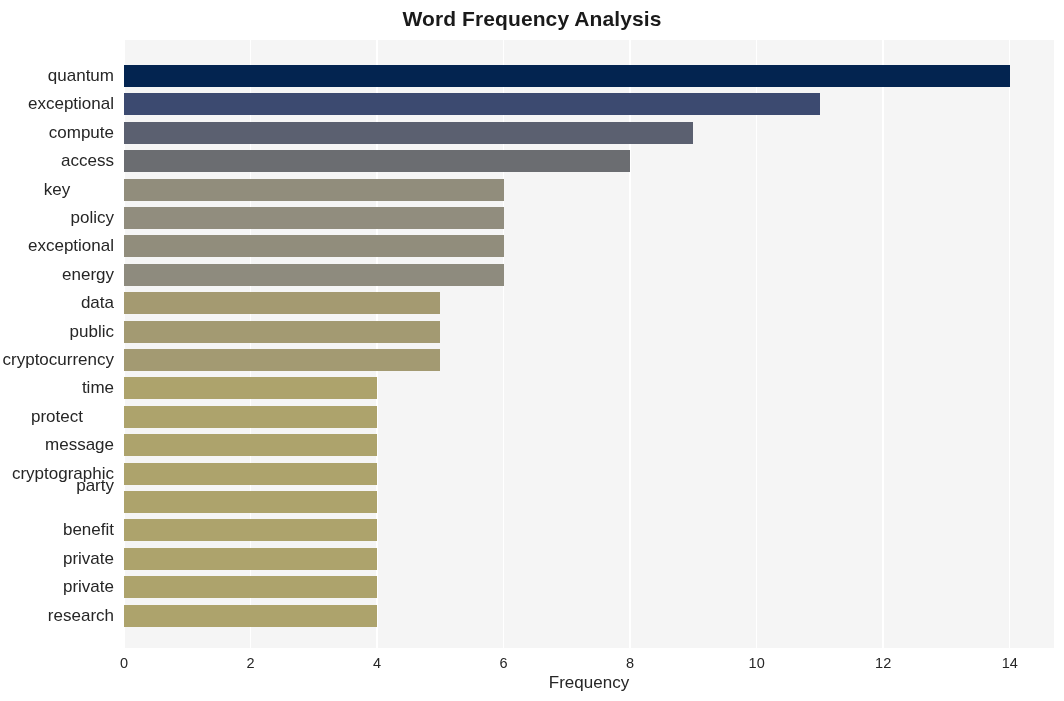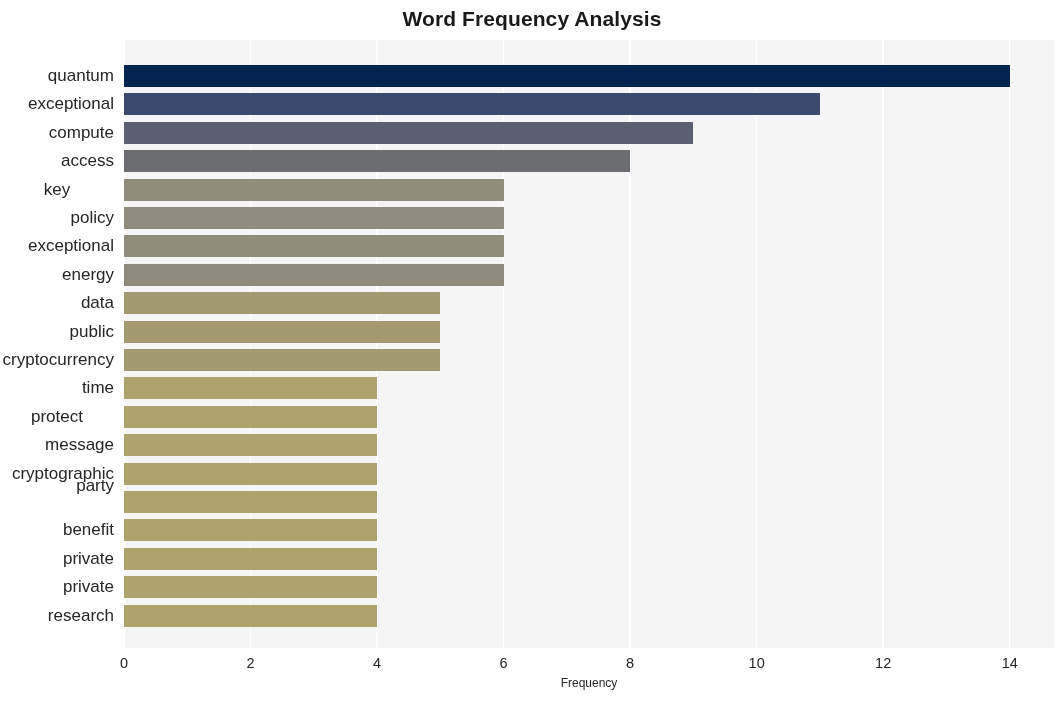--- a/index.html
+++ b/index.html
@@ -99,21 +99,21 @@
     line-height: 18px;
     white-space: nowrap;
   }
 
   #x-axis-label {
     position: absolute;
     left: 124px;
     top: 674px;
     width: 930px;
     text-align: center;
-    font-size: 12px;
+    font-size: 17px;
     color: #262626;
     line-height: 18px;
   }
 </style>
 </head>
 <body>
 
 <div id="figure">
 
   <div id="chart-title">Word Frequency Analysis</div>

